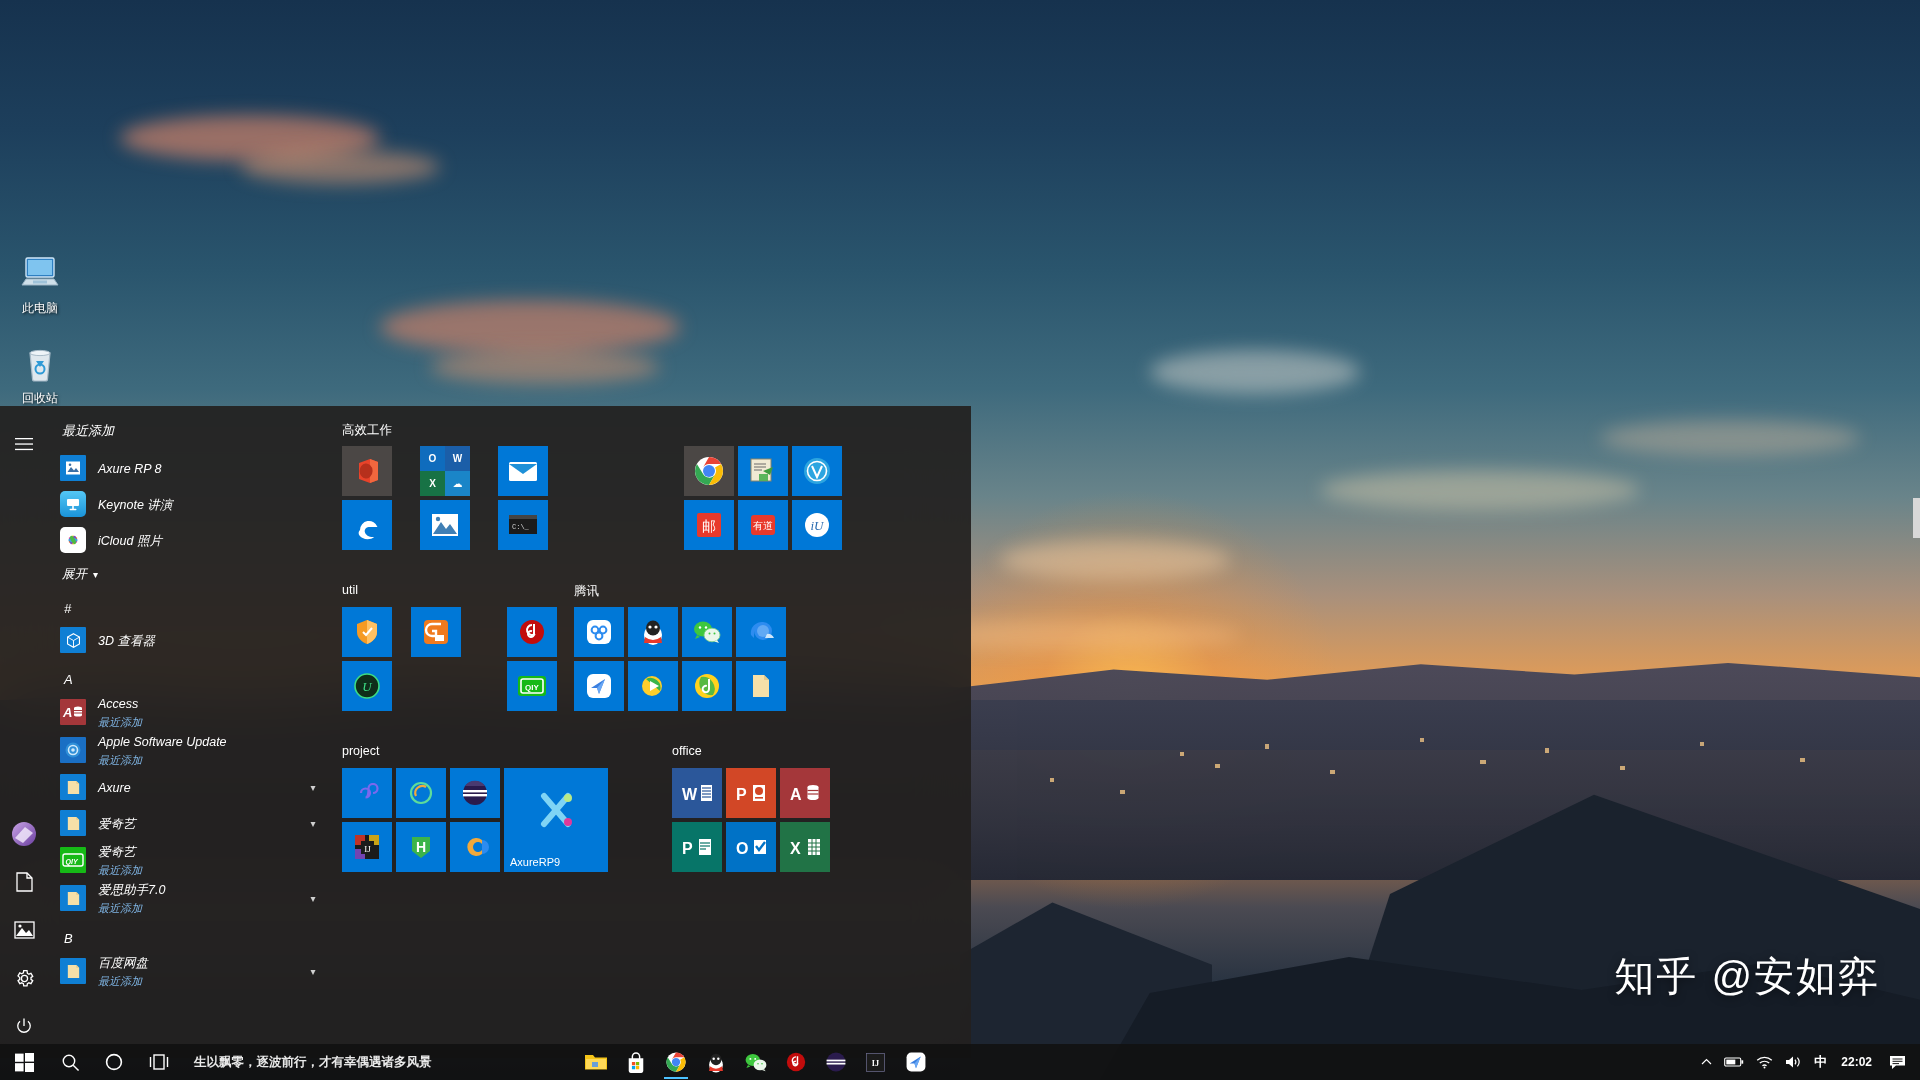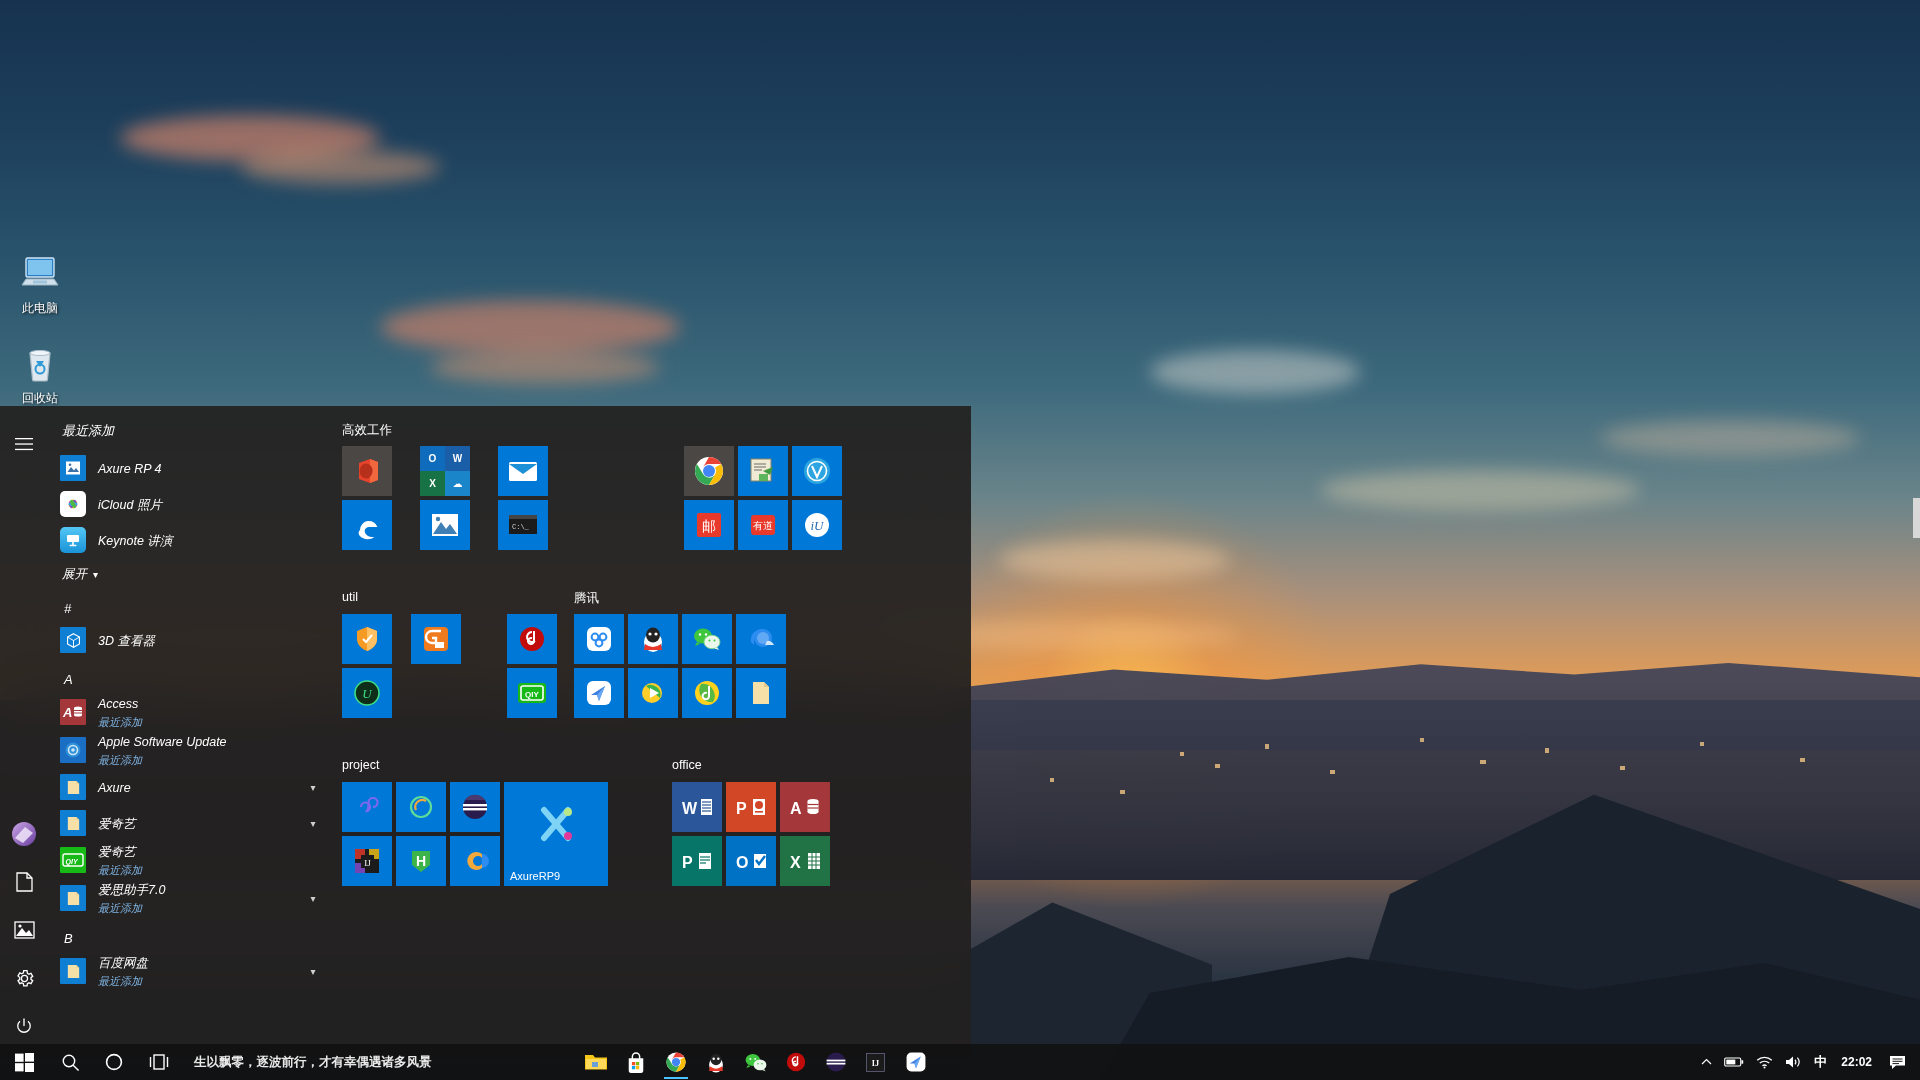--- a/index.html
+++ b/index.html
@@ -128,21 +128,21 @@
   .app-name { font-size: 12.5px; color: #fff; white-space: nowrap; }
   .app-sub { font-size: 11px; color: #7fb4e3; white-space: nowrap; }
   .chev { width: 22px; color: #d0d0d0; font-size: 10px; text-align: center; flex:none; }
   .expand-row { display:flex; align-items:center; padding: 8px 0 4px 14px; font-size: 12.5px; color:#fff; }
   .expand-row .c { margin-left: 6px; font-size: 10px; }
 
   
   #tiles {
     flex: 1 1 auto; padding: 16px 22px 0 18px;
     display: flex; flex-wrap: wrap; align-content: flex-start;
-    gap: 16px;
+    gap: 9px;
   }
   .tile-group { margin: 0 0 24px 0; }
   .tile-group-title {
     font-size: 12.5px; color: #fff; margin-bottom: 6px; height: 18px;
   }
   .tile-grid { display: grid; grid-auto-flow: column; gap: 4px; }
   .tile {
     width: 50px; height: 50px;
     background: #0078d7;
     display: flex; align-items: center; justify-content: center;
@@ -243,20 +243,21 @@
           <path d="M11 8 h20 l-2.5 26 a2 2 0 0 1 -2 2 h-11 a2 2 0 0 1 -2 -2 z" fill="#dfe8ee" stroke="#a9bcc9" stroke-width="1.2"></path>
           <ellipse cx="21" cy="8" rx="10" ry="2.6" fill="#eef4f8" stroke="#a9bcc9" stroke-width="1"></ellipse>
           <path d="M17 16 l4 6 l4 -6 z" fill="#2f9ad6"></path>
           <circle cx="21" cy="24" r="4.5" fill="none" stroke="#2f9ad6" stroke-width="2"></circle>
         </svg>
     </span>
     <span>回收站</span>
   </div>
 
   <div id="edge-scroll"></div>
+  <div id="watermark">知乎 @安如弈</div>
 </div>
 
 <div id="start-menu">
 
   <div id="rail">
     <div class="rail-btn">
       <svg width="18" height="14" viewBox="0 0 18 14">
           <rect y="1" width="18" height="1.3" fill="#fff"></rect>
           <rect y="6.4" width="18" height="1.3" fill="#fff"></rect>
           <rect y="11.8" width="18" height="1.3" fill="#fff"></rect>
@@ -306,46 +307,46 @@
     <div class="list-head">最近添加</div>
 
     <div class="app-row">
       <span class="app-ico" style="background:#0f7fd4;">
         <svg width="18" height="18" viewBox="0 0 18 18">
             <rect x="2" y="2.5" width="14" height="13" fill="#fff"></rect>
             <path d="M3.5 13 L7 8 L10 11.5 L12 9 L15 13 Z" fill="#3b6fa5"></path>
             <circle cx="6" cy="5.8" r="1.3" fill="#3b6fa5"></circle>
           </svg>
       </span>
-      <span class="app-text"><span class="app-name">Axure RP 4</span></span>
+      <span class="app-text"><span class="app-name">Axure RP 8</span></span>
+    </div>
+    <div class="app-row">
+      <span class="app-ico" style="background:linear-gradient(#54c7f5,#1a93d8);border-radius:5px;">
+        <svg width="16" height="16" viewBox="0 0 16 16">
+            <rect x="2" y="3" width="12" height="7" rx="1" fill="#fff"></rect>
+            <rect x="7.2" y="10" width="1.6" height="3" fill="#fff"></rect>
+            <rect x="4.5" y="12.8" width="7" height="1.4" rx=".7" fill="#fff"></rect>
+          </svg>
+      </span>
+      <span class="app-text"><span class="app-name">Keynote 讲演</span></span>
     </div>
     <div class="app-row">
       <span class="app-ico" style="background:#fff;border-radius:5px;">
         <svg width="18" height="18" viewBox="0 0 18 18">
             <g transform="translate(9,9)">
               <ellipse rx="2" ry="4.6" fill="#f5c518"></ellipse>
               <ellipse rx="2" ry="4.6" fill="#f05a28" transform="rotate(60)"></ellipse>
               <ellipse rx="2" ry="4.6" fill="#e0399a" transform="rotate(120)"></ellipse>
               <ellipse rx="2" ry="4.6" fill="#7b4fc0" transform="rotate(30)"></ellipse>
               <ellipse rx="2" ry="4.6" fill="#3aa3e3" transform="rotate(90)"></ellipse>
               <ellipse rx="2" ry="4.6" fill="#4cb944" transform="rotate(150)"></ellipse>
             </g>
           </svg>
       </span>
       <span class="app-text"><span class="app-name">iCloud 照片</span></span>
-    </div>
-    <div class="app-row">
-      <span class="app-ico" style="background:linear-gradient(#54c7f5,#1a93d8);border-radius:5px;">
-        <svg width="16" height="16" viewBox="0 0 16 16">
-            <rect x="2" y="3" width="12" height="7" rx="1" fill="#fff"></rect>
-            <rect x="7.2" y="10" width="1.6" height="3" fill="#fff"></rect>
-            <rect x="4.5" y="12.8" width="7" height="1.4" rx=".7" fill="#fff"></rect>
-          </svg>
-      </span>
-      <span class="app-text"><span class="app-name">Keynote 讲演</span></span>
     </div>
 
     <div class="expand-row">
       <span>展开</span>
       <span class="c">▾</span>
     </div>
 
     <div class="list-letter">#</div>
     <div class="app-row">
       <span class="app-ico" style="background:#0f7fd4;">

